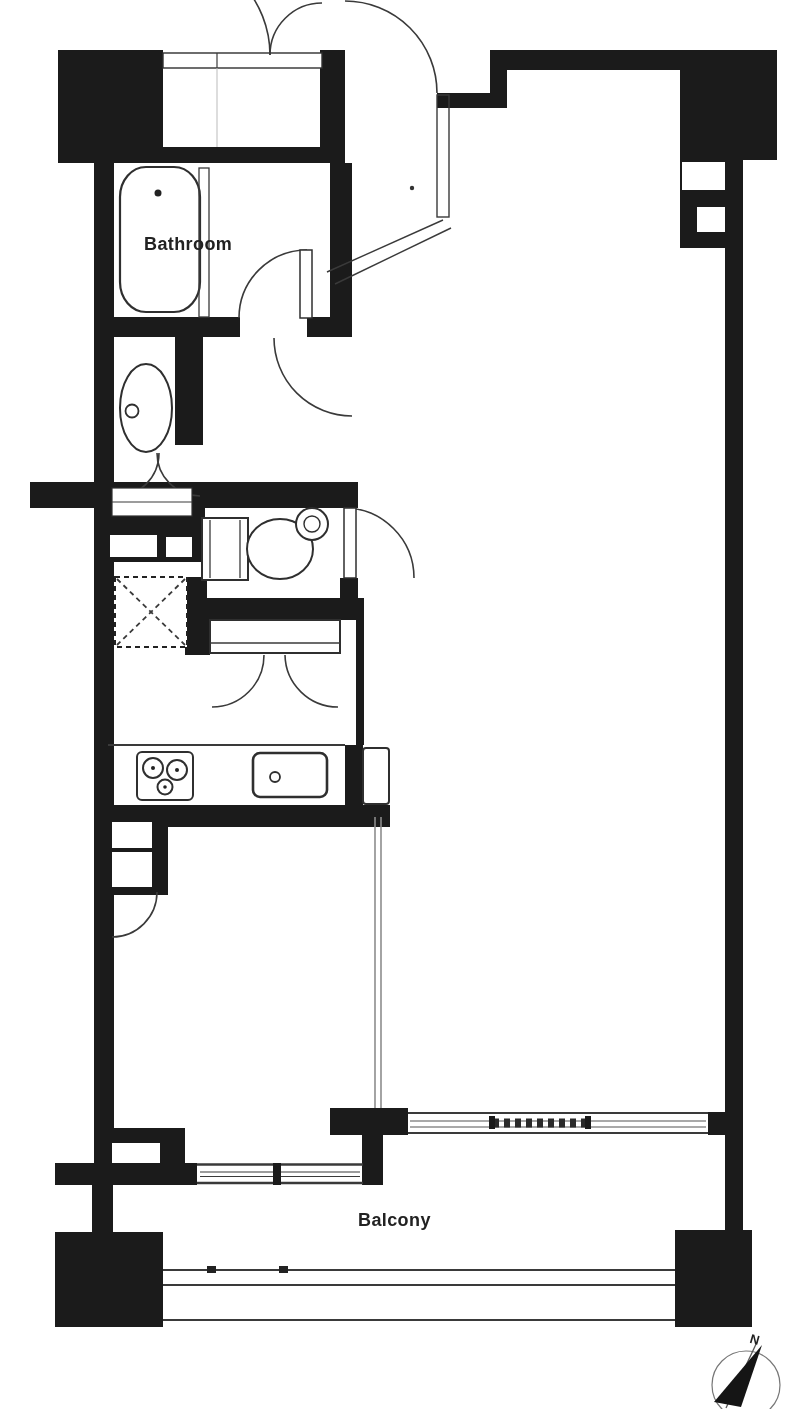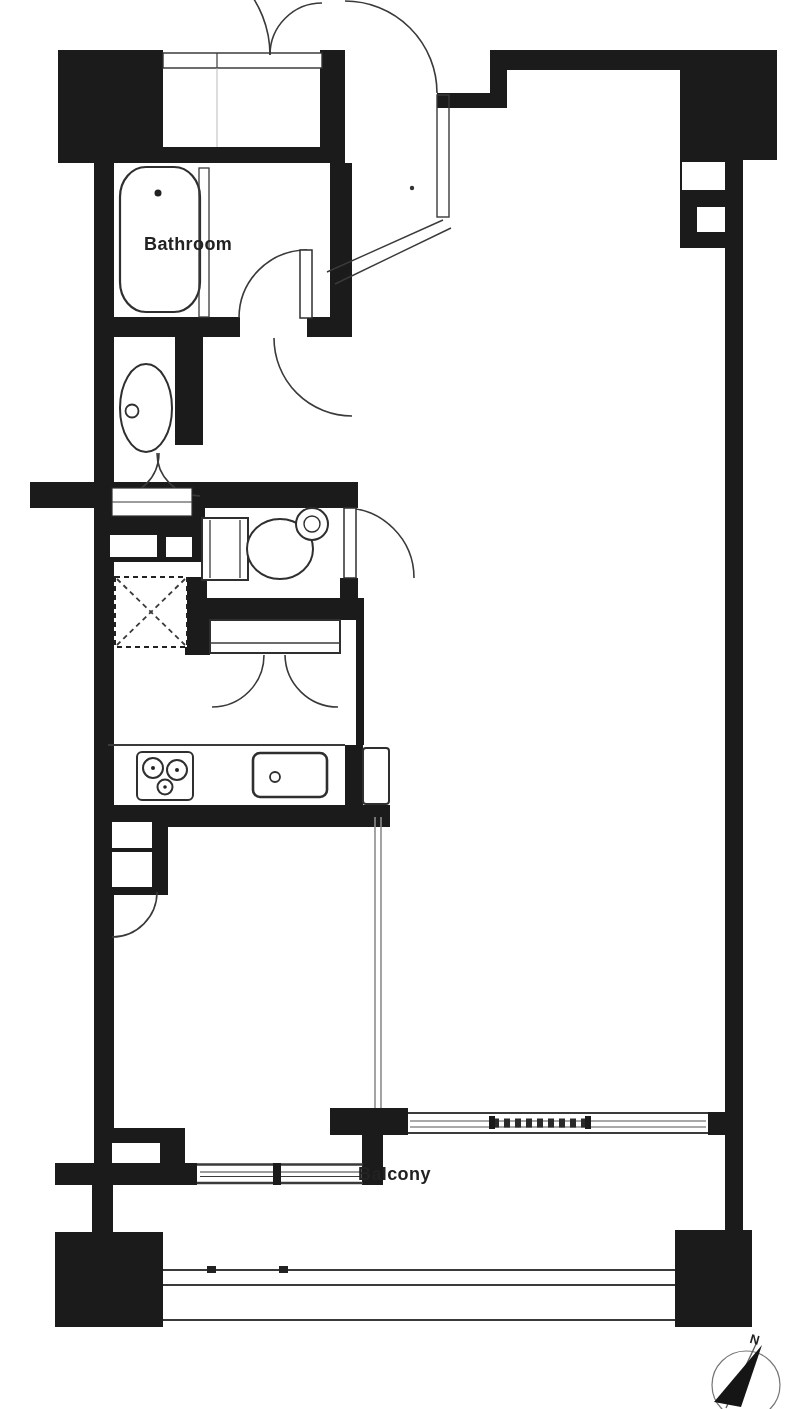--- a/index.html
+++ b/index.html
@@ -2,21 +2,21 @@
 <html style="--wall: #1b1b1b; --line: #3a3a3a; --background: #ffffff; --partition: #8d8d8d; --text: #222222;"><head>
 <meta charset="utf-8">
 <style>
   html,body{margin:0;padding:0;background:#fff;}
   .plan{position:relative;width:800px;height:1409px;background:var(--background,#fff);
         font-family:"Liberation Sans",sans-serif;overflow:hidden;padding-left:21px;}
   .plan svg{position:absolute;left:0;top:0;}
   .plan-label{position:absolute;color:var(--text,#222);font-weight:700;font-size:18px;
               letter-spacing:.4px;white-space:nowrap;}
   .label-bathroom{left:144px;top:234px;}
-  .label-balcony{left:358px;top:1164px;}
+  .label-balcony{left:358px;top:1210px;}
   .label-north{left:750px;top:1332px;font-size:13px;transform:rotate(16deg);}
   .wall{fill:var(--wall,#1b1b1b);}
   .niche{fill:#fff;}
   .ln{stroke:var(--line,#3a3a3a);fill:none;}
   .arc{stroke:var(--line,#3a3a3a);fill:none;stroke-width:1.6;}
   .fixture{stroke:#2f2f2f;fill:#fff;}
   .divider{stroke:var(--partition,#8d8d8d);stroke-width:1.6;}
   .dash{stroke:#222;fill:#fff;stroke-dasharray:5 4;}
 </style>
 </head>

